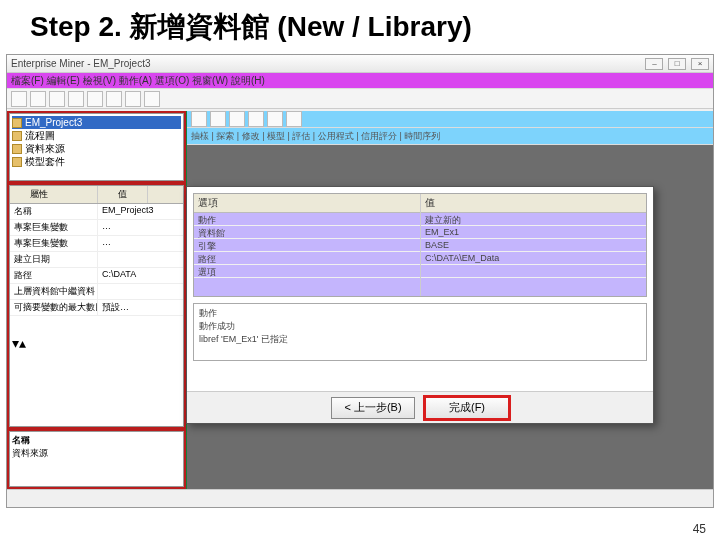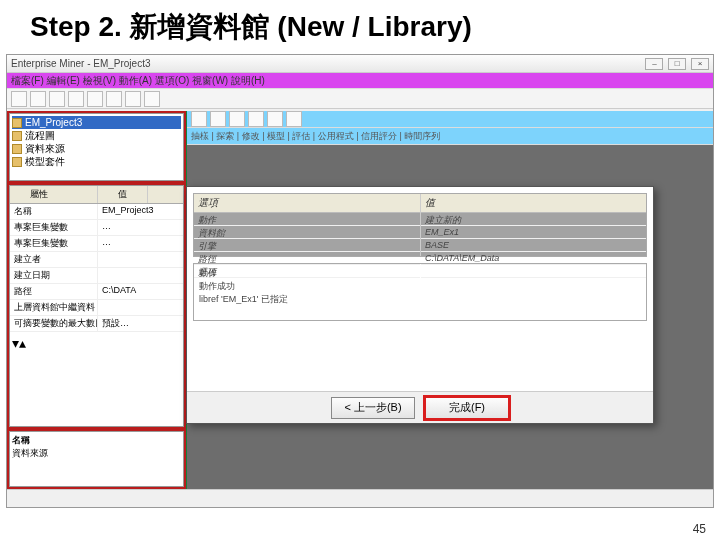--- a/index.html
+++ b/index.html
@@ -28,21 +28,21 @@
   .namebox { border: 1px solid #999; margin: 2px; height: 56px; background: #fff; font-size: 9px; padding: 2px; }
   .canvas { flex: 1; background: #6d6d6d; position: relative; }
   .canvas-toolbar { position: absolute; top: 0; left: 0; right: 0; height: 34px; background: #7dd3fc; border-bottom: 1px solid #bbb; }
   .ct-row { height: 17px; display: flex; align-items: center; gap: 3px; padding: 0 4px; border-bottom: 1px solid #ddd; font-size: 9px; color: #555; }
   .statusbar { position: absolute; bottom: 0; left: 0; right: 0; height: 18px; background: #f0f0f0; border-top: 1px solid #ccc; }
   .dialog { position: absolute; top: 186px; left: 186px; width: 468px; height: 238px; background: #fff; border: 1px solid #555; box-shadow: 3px 3px 8px rgba(0,0,0,.4); z-index: 10; }
   .dlg-title { height: 22px; background: linear-gradient(#fdfdfd,#e4e4e4); border-bottom: 1px solid #bbb; display: flex; align-items: center; padding: 0 6px; font-size: 11px; color: #333; }
   .dlg-title .spacer { flex: 1; }
   .dlg-close { width: 36px; height: 16px; background: #c75050; color: #fff; text-align: center; font-size: 10px; line-height: 14px; border: 1px solid #a03030; }
   .dlg-body { padding: 6px; font-size: 10px; color: #333; }
-  .dlg-grid { border: 1px solid #aaa; height: 64px; display: flex; background: #a3a3a3; margin-bottom: 6px; font-style: italic; }
+  .dlg-grid { border: 1px solid #aaa; height: 104px; display: flex; background: #c4b5fd; margin-bottom: 6px; }
   .dlg-col { width: 50%; }
   .dlg-col + .dlg-col { border-left: 1px solid #ccc; }
   .dlg-hdr { background: #ece9d8; border-bottom: 1px solid #bbb; padding: 2px 4px; font-size: 10px; }
   .dlg-cell { padding: 1px 4px; font-size: 9px; color: #444; border-bottom: 1px solid #f0f0f0; height: 13px; overflow: hidden; }
   .dlg-lower { border: 1px solid #aaa; height: 58px; background: #fff; padding: 3px 5px; font-size: 9px; color: #444; }
   .dlg-lower div { height: 13px; }
   .dlg-footer { position: absolute; bottom: 0; left: 0; right: 0; height: 32px; background: #f0f0f0; border-top: 1px solid #ccc; display: flex; align-items: center; justify-content: center; gap: 10px; }
   .dlg-btn { height: 22px; min-width: 84px; border: 1px solid #888; background: linear-gradient(#fdfdfd,#e4e4e4); font-size: 11px; padding: 0 10px; cursor: pointer; }
   .dlg-btn.hl { outline: 3px solid #d91e1e; outline-offset: -1px; }
   .page-num { position: absolute; bottom: 4px; right: 14px; font-size: 12px; color: #333; }
@@ -110,24 +110,20 @@
             </div>
             <div class="prow">
               <div>專案巨集變數</div>
               <div>…</div>
             </div>
             <div class="prow">
               <div>專案巨集變數</div>
               <div>…</div>
             </div>
             <div class="prow">
-              <div>建立者</div>
-              <div></div>
-            </div>
-            <div class="prow">
               <div>建立日期</div>
               <div></div>
             </div>
             <div class="prow">
               <div>路徑</div>
               <div>C:\DATA</div>
             </div>
             <div class="prow">
               <div>上層資料館中繼資料</div>
               <div></div>

